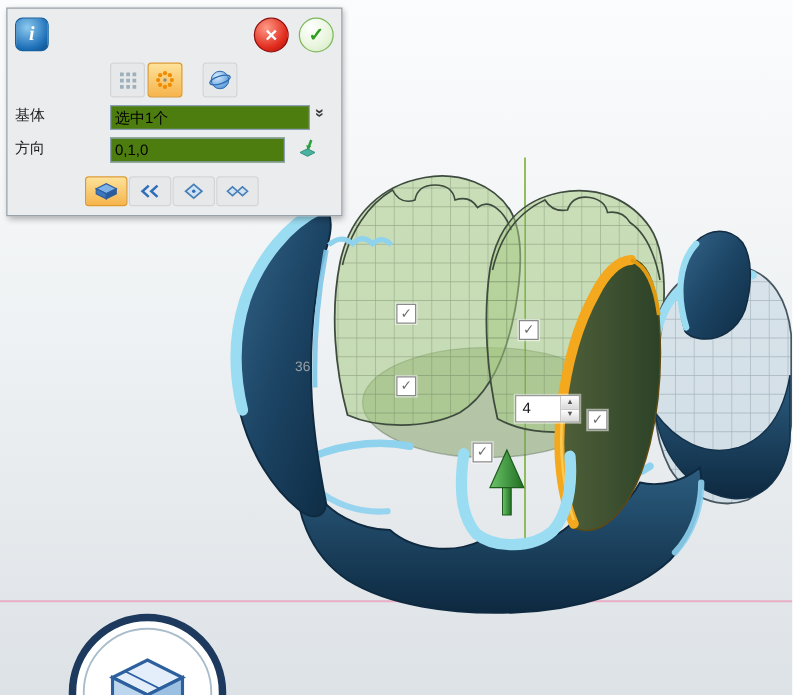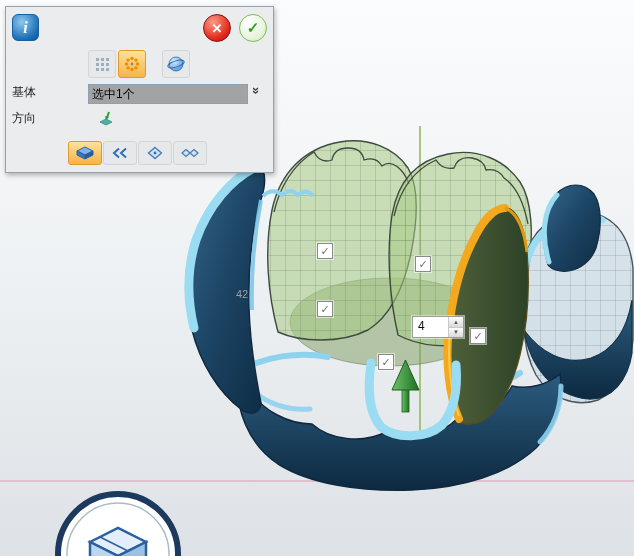--- a/index.html
+++ b/index.html
@@ -39,21 +39,21 @@
       border:1px solid #7fb85a;color:#2f9e1f;font-size:15px;font-weight:bold;
       display:flex;align-items:center;justify-content:center;cursor:pointer;}
   .dlg-toolbar{display:flex;gap:2px;padding:2px 0 6px 82px;}
   .tbtn{width:26px;height:26px;display:flex;align-items:center;justify-content:center;
       background:#e7e8e9;border:1px solid #d3d6d8;border-radius:3px;cursor:pointer;}
   .tbtn.active{background:linear-gradient(#fde29a,#f6b44c);border:1px solid #df9a2c;}
   .tbtn.sphere{margin-left:14px;}
   .dlg-row{display:flex;align-items:flex-start;height:26px;padding:0 6px;}
   .dlg-row label{width:76px;font-size:12px;color:#1c1c1c;}
   .dlg-row input{height:16px;border:1px solid #8aa0b4;font-size:12px;padding:1px 3px;
-      background:#a3a3a3;font-family:"Liberation Sans",sans-serif;}
+      background:#4d7c0f;font-family:"Liberation Sans",sans-serif;}
   .inp-wide{width:152px;} .inp-mid{width:132px;}
   .expander{margin-left:5px;color:#3a3a3a;font-size:13px;font-weight:bold;
       transform:rotate(90deg);cursor:pointer;line-height:13px;}
   .gdir{margin-left:10px;cursor:pointer;display:flex;}
   .dlg-bottom{display:flex;gap:1px;padding:5px 0 7px 62px;}
   .bbtn{width:32px;height:22px;display:flex;align-items:center;justify-content:center;
       background:#e7e8e9;border:1px solid #d3d6d8;border-radius:3px;cursor:pointer;}
   .bbtn.active{background:linear-gradient(#fde29a,#f6b44c);border:1px solid #df9a2c;}
 </style>
 </head>
@@ -152,21 +152,21 @@
     </div>
 
   <div class="spinbox">
     <div class="spin-val">4</div>
     <div class="spin-btns">
       <div>▲</div>
       <div>▼</div>
     </div>
   </div>
 
-  <div class="dimlabel">42</div>
+  <div class="dimlabel">36</div>
 
   <svg class="logo" width="160" height="72" viewBox="0 0 160 72">
     <circle cx="76" cy="70" r="60" fill="#ffffff" stroke="#1d3a5e" stroke-width="6"></circle>
     <circle cx="76" cy="70" r="51" fill="none" stroke="#a9bccb" stroke-width="1.5"></circle>
     <g>
       <polygon points="48,58 76,44 104,58 76,72" fill="#e3eefa" stroke="#2b5f9e" stroke-width="2.5"></polygon>
       <polygon points="48,58 48,86 76,100 76,72" fill="#bcd6ee" stroke="#2b5f9e" stroke-width="2.5"></polygon>
       <polygon points="76,72 76,100 104,86 104,58" fill="#9cc0e2" stroke="#2b5f9e" stroke-width="2.5"></polygon>
       <line x1="58" y1="53" x2="86" y2="67" stroke="#2b5f9e" stroke-width="1.5"></line>
     </g>
@@ -225,20 +225,21 @@
     </div>
 
     <div class="dlg-row">
       <label>基体</label>
       <input class="inp-wide" value="选中1个" style="">
       <div class="expander"><span>»</span></div>
     </div>
 
     <div class="dlg-row">
       <label>方向</label>
+      <input class="inp-mid" value="0,1,0" style="">
       <div class="gdir">
         <svg width="16" height="16" viewBox="0 0 16 16">
           <polygon points="2,12 8,9 14,12 8,15" fill="#49b3a0" stroke="#2e8f80" stroke-width="0.8"></polygon>
           <line x1="11" y1="2" x2="8.5" y2="9" stroke="#2f9e3f" stroke-width="2"></line>
           <path d="M8 10 l-1 -4 l4 1 z" fill="#2f9e3f"></path>
         </svg>
       </div>
     </div>
 
     <div class="dlg-bottom">

